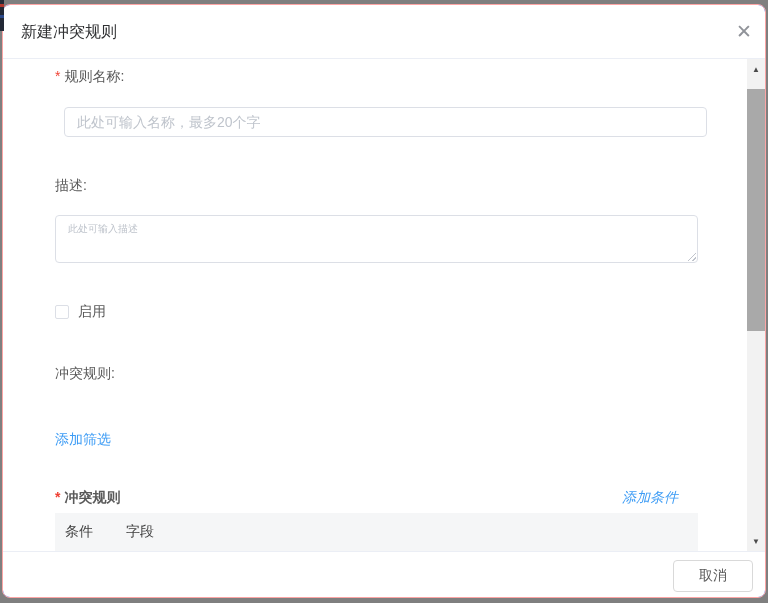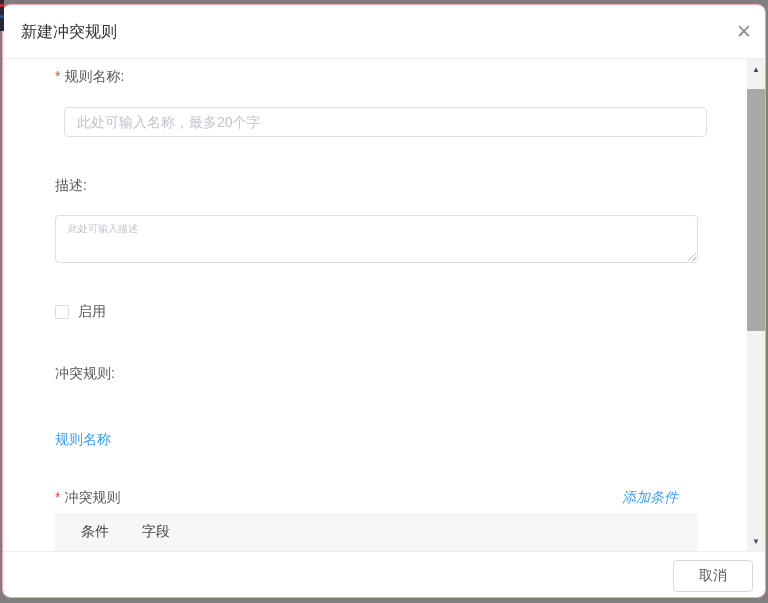--- a/index.html
+++ b/index.html
@@ -68,28 +68,28 @@
   .checkbox-label { font-size:14px; color:#595959; margin-left:9px; }
 
   .row-scope-label { left:52px; top:304px; }
 
   .link {
     position:absolute; font-size:14px; line-height:20px; cursor:pointer;
   }
   .add-filter-link { left:52px; top:370px; }
   .add-condition-link { top:428px; right:69px; }
 
-  .row-conflict-label { left:52px; top:428px; }
+  .row-conflict-label { left:52px; top:428px;font-weight:bold; }
 
   .cond-table-header {
     position:absolute; left:52px; top:454px; width:643px; height:38px;
     background:#f5f6f7; display:flex; align-items:center;
     font-size:14px; color:#404040;
   }
-  .cond-th-condition { margin-left:26px; }
+  .cond-th-condition { margin-left:10px; }
   .cond-th-field { margin-left:33px; }
 
   
   .scrollbar { position:absolute; left:744px; top:54px; width:18px; height:492px; background:#f2f2f2; }
   .sb-btn {
     position:absolute; left:0; width:18px; height:20px;
     display:flex; align-items:center; justify-content:center;
     font-size:8px; color:#4a4a4a; cursor:pointer; user-select:none;
   }
   .sb-up { top:0; }
@@ -137,21 +137,21 @@
       <textarea class="desc-textarea" placeholder="此处可输入描述" style=""></textarea>
       <div class="resize-handle"></div>
 
       <div class="enable-row">
         <span class="checkbox-box"></span>
         <span class="checkbox-label">启用</span>
       </div>
 
       <div class="form-label row-scope-label">冲突规则:</div>
 
-      <div class="link add-filter-link" style="color: rgb(61, 156, 245);">规则名称</div>
+      <div class="link add-filter-link" style="color: rgb(61, 156, 245);">添加筛选</div>
 
       <div class="form-label row-conflict-label">
         <span class="req-mark" style="color: rgb(240, 65, 52);">*</span><span>冲突规则</span>
       </div>
       <div class="link add-condition-link" style="color: rgb(61, 156, 245); font-style: italic;">添加条件</div>
 
       <div class="cond-table-header">
         <span class="cond-th-condition">条件</span>
         <span class="cond-th-field">字段</span>
       </div>

